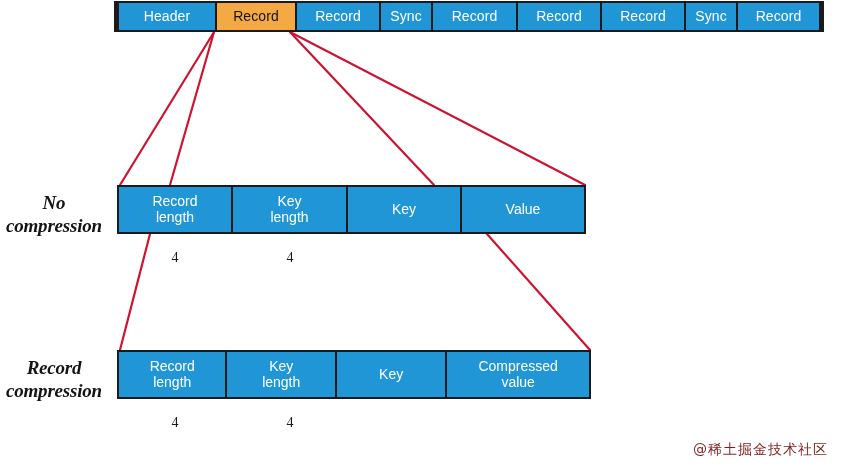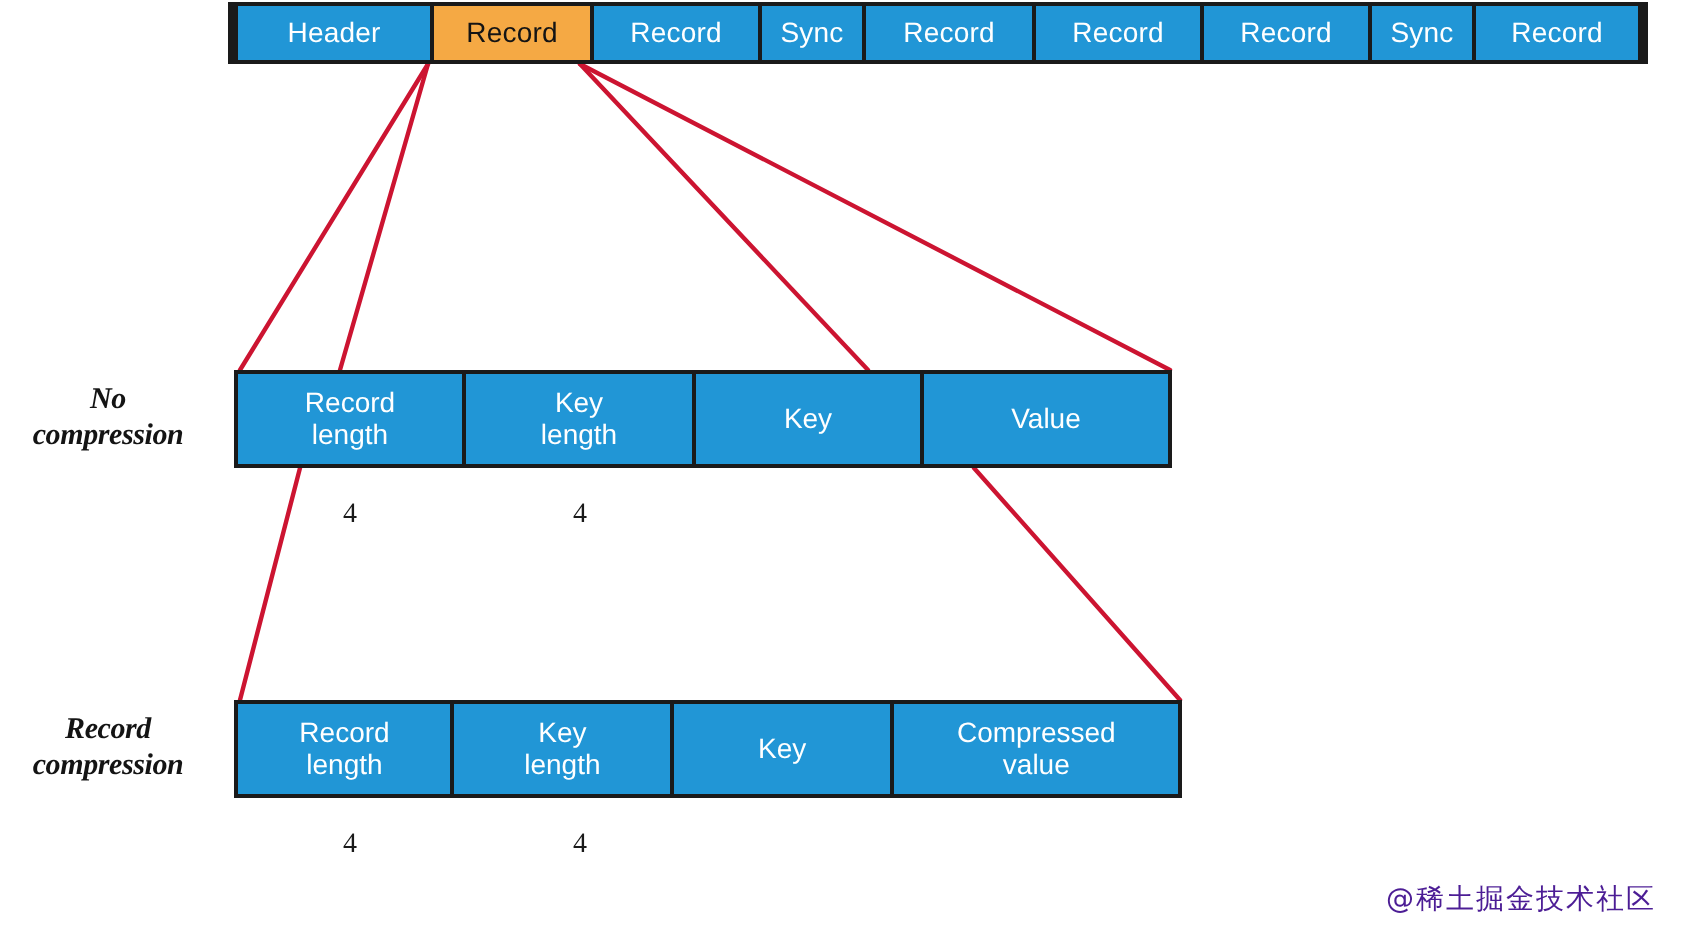--- a/index.html
+++ b/index.html
@@ -89,21 +89,21 @@
   }
 
   
   .row-label {
     position: absolute;
     width: 108px;
     text-align: center;
     font-family: "Liberation Serif", serif;
     font-weight: bold;
     font-style: italic;
-    font-size: 15px;
+    font-size: 19px;
     line-height: 1.22;
     color: #141414;
     white-space: pre-line;
     letter-spacing: -0.2px;
   }
   #label-no-compression { left: 0px; top: 191px; }
   #label-record-compression { left: 0px; top: 356px; }
 
   
   .size-note {
@@ -115,21 +115,21 @@
     width: 20px;
   }
 
   
   #watermark {
     position: absolute;
     right: 20px;
     bottom: 14px;
     font-family: "DejaVu Sans", sans-serif;
     font-size: 14px;
-    color: #4c1d95;
+    color: #7f1d1d;
     letter-spacing: 1px;
     white-space: nowrap;
   }
 </style>
 </head>
 <body>
 
 <div id="canvas">
 
   <svg id="connectors" viewBox="0 0 848 473" width="848" height="473">

